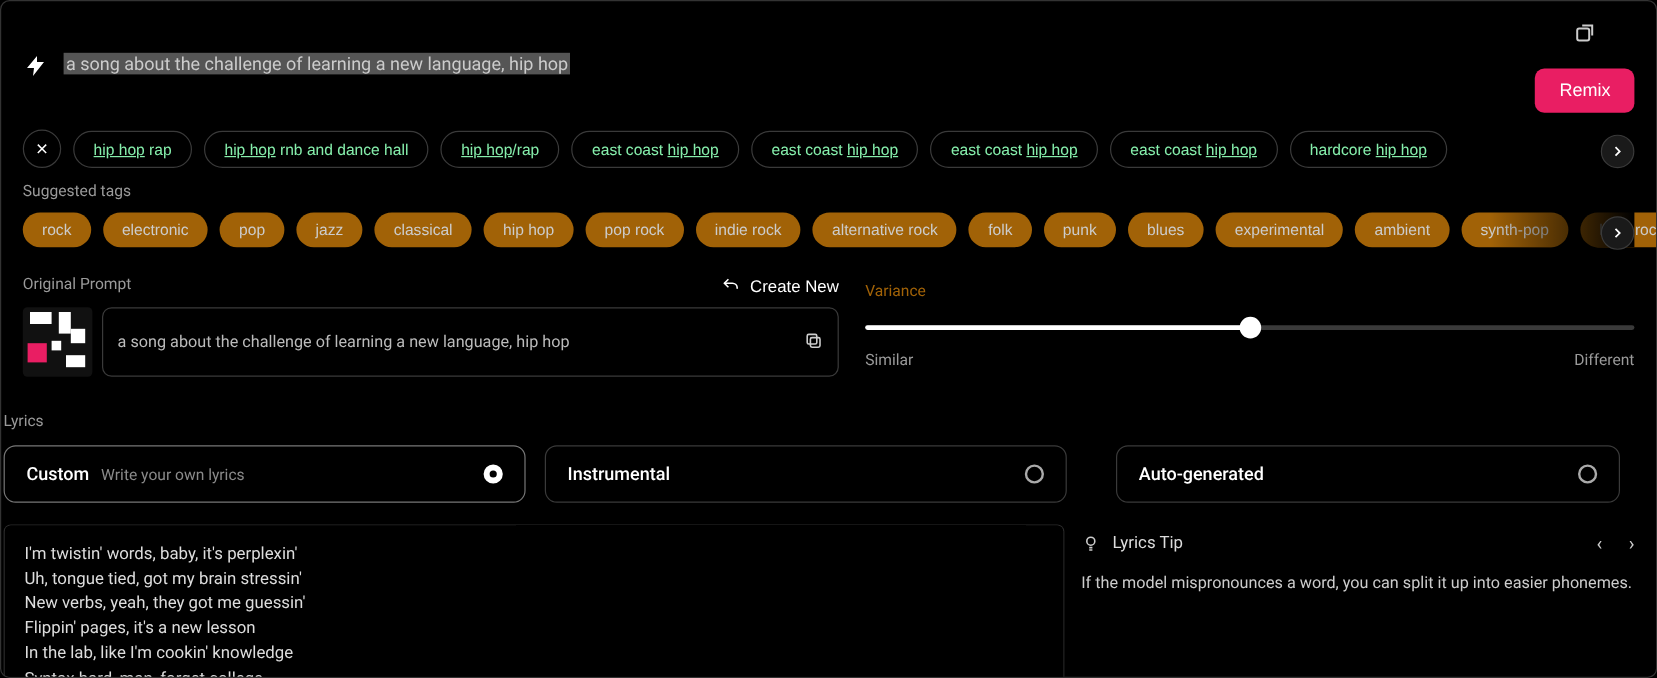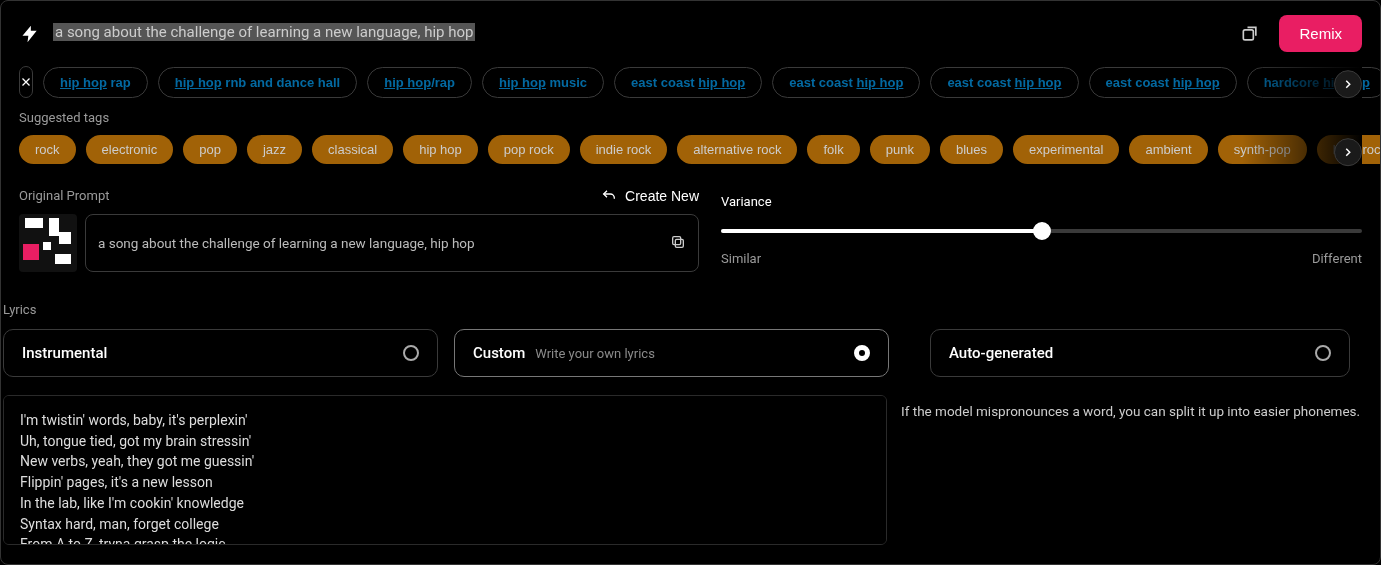--- a/index.html
+++ b/index.html
@@ -42,21 +42,21 @@
   .prompt-highlight {
     position: absolute;
     left: 0; top: 0;
     background: #555;
     color: #ccc;
     font-size: 15px;
     padding: 0 2px;
     white-space: nowrap;
     pointer-events: none;
   }
-  .top-right { display: flex; align-items: center; gap: 16px; }
+  .top-right { display: flex; align-items: center; gap: 16px; flex-direction: column; }
   .icon-btn {
     background: transparent; border: none; color: #ccc;
     width: 26px; height: 26px; display: flex; align-items: center; justify-content: center;
     cursor: pointer;
   }
   .remix-btn {
     background: #e91e63;
     color: #fff;
     border: none; border-radius: 8px;
     padding: 10px 20px;
@@ -67,27 +67,26 @@
   
   .pill-row {
     display: flex; align-items: center; gap: 10px;
     padding: 2px 18px 12px 18px;
     overflow: hidden;
     position: relative;
   }
   .pill {
     border: 1px solid #3a3a3a;
     background: transparent;
-    color: #0369a1;
+    color: #86efac;
     border-radius: 999px;
     padding: 7px 16px;
     font-size: 13px;
     white-space: nowrap;
     cursor: pointer;
-    font-weight: bold;
   }
   .pill .ul { text-decoration: underline; }
   .pill.close {
     width: 32px; height: 32px; padding: 0;
     display: flex; align-items: center; justify-content: center;
     font-size: 14px;
   }
   .scroll-right {
     position: absolute; right: 18px; top: 50%; transform: translateY(-60%);
     width: 28px; height: 28px; border-radius: 999px;
@@ -147,21 +146,21 @@
   .op-input {
     flex: 1; border: 1px solid #3a3a3a; border-radius: 8px;
     margin-left: 8px;
     display: flex; align-items: center; justify-content: space-between;
     padding: 0 12px;
   }
   .op-input-text { color: #bbb; font-size: 13.5px; }
   .copy-btn { background: transparent; border: none; color: #ccc; cursor: pointer; }
 
   .variance { flex: 1; padding-top: 6px; }
-  .variance-label { color: #ffffff; font-size: 13px; margin-bottom: 12px; }
+  .variance-label { color: #a16207; font-size: 13px; margin-bottom: 12px; }
   .slider-wrap { position: relative; height: 20px; display: flex; align-items: center; }
   .track { width: 100%; height: 4px; background: #3a3a3a; border-radius: 2px; position: relative; }
   .track-fill { position: absolute; left: 0; top: 0; bottom: 0; background: #fff; border-radius: 2px; }
   .handle {
     position: absolute; top: 50%; transform: translate(-50%, -50%);
     width: 18px; height: 18px; border-radius: 50%;
     background: #fff; border: 2px solid #fff; cursor: grab;
   }
   .slider-labels { display: flex; justify-content: space-between; color: #9a9a9a; font-size: 13px; margin-top: 10px; }
 
@@ -238,21 +237,20 @@
 
 <div class="pill-row">
   <button class="pill close">
     <svg viewBox="0 0 24 24" width="12" height="12" stroke="#fff" stroke-width="2.5">
         <path d="M5 5l14 14M19 5L5 19"></path>
       </svg>
   </button>
   <button class="pill"><span></span><span class="ul">hip hop</span><span> rap</span></button>
   <button class="pill"><span></span><span class="ul">hip hop</span><span> rnb and dance hall</span></button>
   <button class="pill"><span></span><span class="ul">hip hop</span><span>/rap</span></button>
-  <button class="pill"><span></span><span class="ul">hip hop</span><span> music</span></button>
   <button class="pill"><span>east coast </span><span class="ul">hip hop</span><span></span></button>
   <button class="pill"><span>east coast </span><span class="ul">hip hop</span><span></span></button>
   <button class="pill"><span>east coast </span><span class="ul">hip hop</span><span></span></button>
   <button class="pill"><span>east coast </span><span class="ul">hip hop</span><span></span></button>
   <button class="pill"><span>hardcore </span><span class="ul">hip hop</span><span></span></button>
   <div class="fade-right"></div>
   <button class="scroll-right">
     <svg viewBox="0 0 24 24" width="14" height="14" fill="none" stroke="#fff" stroke-width="2.5">
         <path d="M9 6l6 6-6 6"></path>
       </svg>
@@ -329,39 +327,52 @@
     <div class="slider-labels">
       <span>Similar</span>
       <span>Different</span>
     </div>
   </div>
 </div>
 
 <div class="lyrics-section">
   <div class="lyrics-label">Lyrics</div>
   <div class="lyrics-options">
+    <div class="lyric-card selected card-1">
+      <div><span class="title">Custom</span><span class="sub">Write your own lyrics</span></div>
+      <div class="radio filled"></div>
+    </div>
     <div class="lyric-card card-2">
       <div><span class="title">Instrumental</span></div>
       <div class="radio"></div>
-    </div>
-    <div class="lyric-card selected card-1">
-      <div><span class="title">Custom</span><span class="sub">Write your own lyrics</span></div>
-      <div class="radio filled"></div>
     </div>
     <div class="lyric-card card-3">
       <div><span class="title">Auto-generated</span></div>
       <div class="radio"></div>
     </div>
   </div>
 
   <div class="lyrics-body">
     <textarea class="lyrics-textarea" style="">I'm twistin' words, baby, it's perplexin'
 Uh, tongue tied, got my brain stressin'
 New verbs, yeah, they got me guessin'
 Flippin' pages, it's a new lesson
 In the lab, like I'm cookin' knowledge
 Syntax hard, man, forget college
 From A to Z, tryna grasp the logic</textarea>
     <div class="tip-panel">
+      <div class="tip-head">
+        <div class="tip-title">
+          <svg viewBox="0 0 24 24" width="16" height="16" fill="none" stroke="#ccc" stroke-width="2">
+              <circle cx="12" cy="9" r="5"></circle>
+              <path d="M10 17h4M10 20h4"></path>
+            </svg>
+          <span>Lyrics Tip</span>
+        </div>
+        <div class="tip-nav">
+          <span>‹</span>
+          <span>›</span>
+        </div>
+      </div>
       <div class="tip-body">If the model mispronounces a word, you can split it up into easier phonemes.</div>
     </div>
   </div>
 </div>
 
 </body></html>

